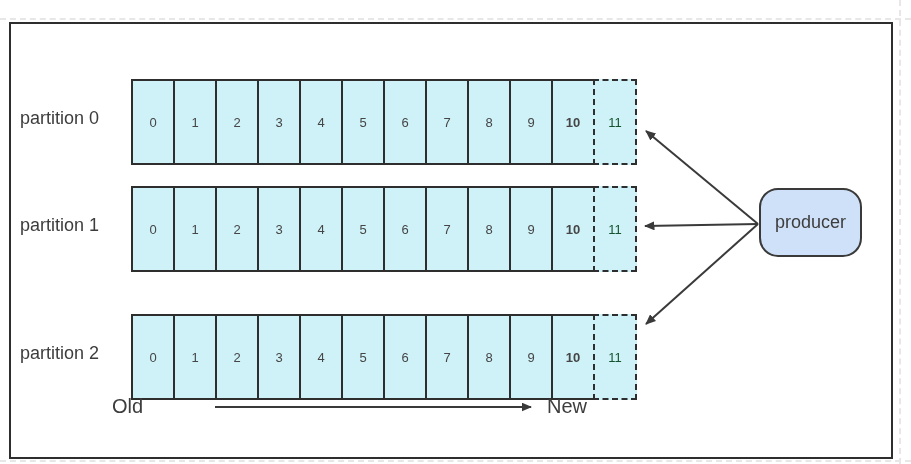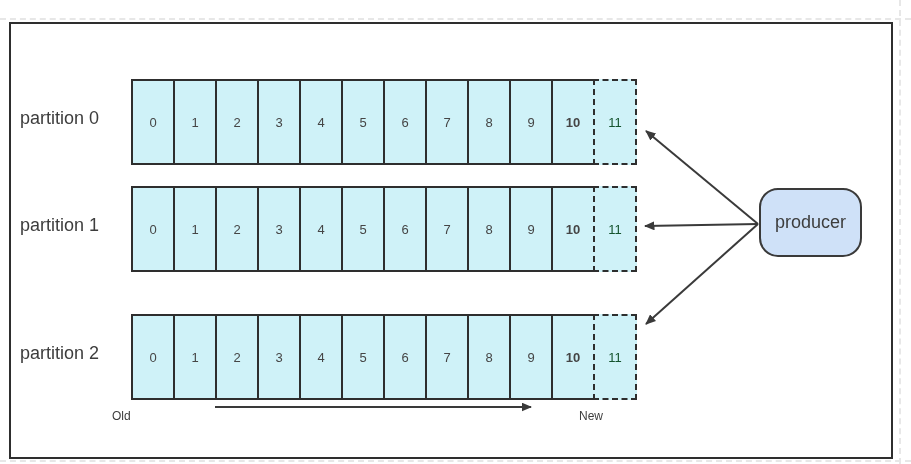--- a/index.html
+++ b/index.html
@@ -141,26 +141,26 @@
     height: 464px;
     pointer-events: none;
   }
   .arrow-layer line {
     stroke: var(--line);
     stroke-width: 2;
   }
   
   .axis-label {
     position: absolute;
-    top: 409px;
-    font-size: 12px;
+    top: 395px;
+    font-size: 20px;
     color: var(--text);
   }
   .axis-old { left: 112px; }
-  .axis-new { left: 547px; margin-left: 32px; }
+  .axis-new { left: 547px; }
 </style>
 </head>
 <body>
 
 <div class="stage">
 
   <div class="tick-h" style="top:18px"></div>
   <div class="tick-h" style="top:460px"></div>
   <div class="tick-v" style="left:899px"></div>
 

